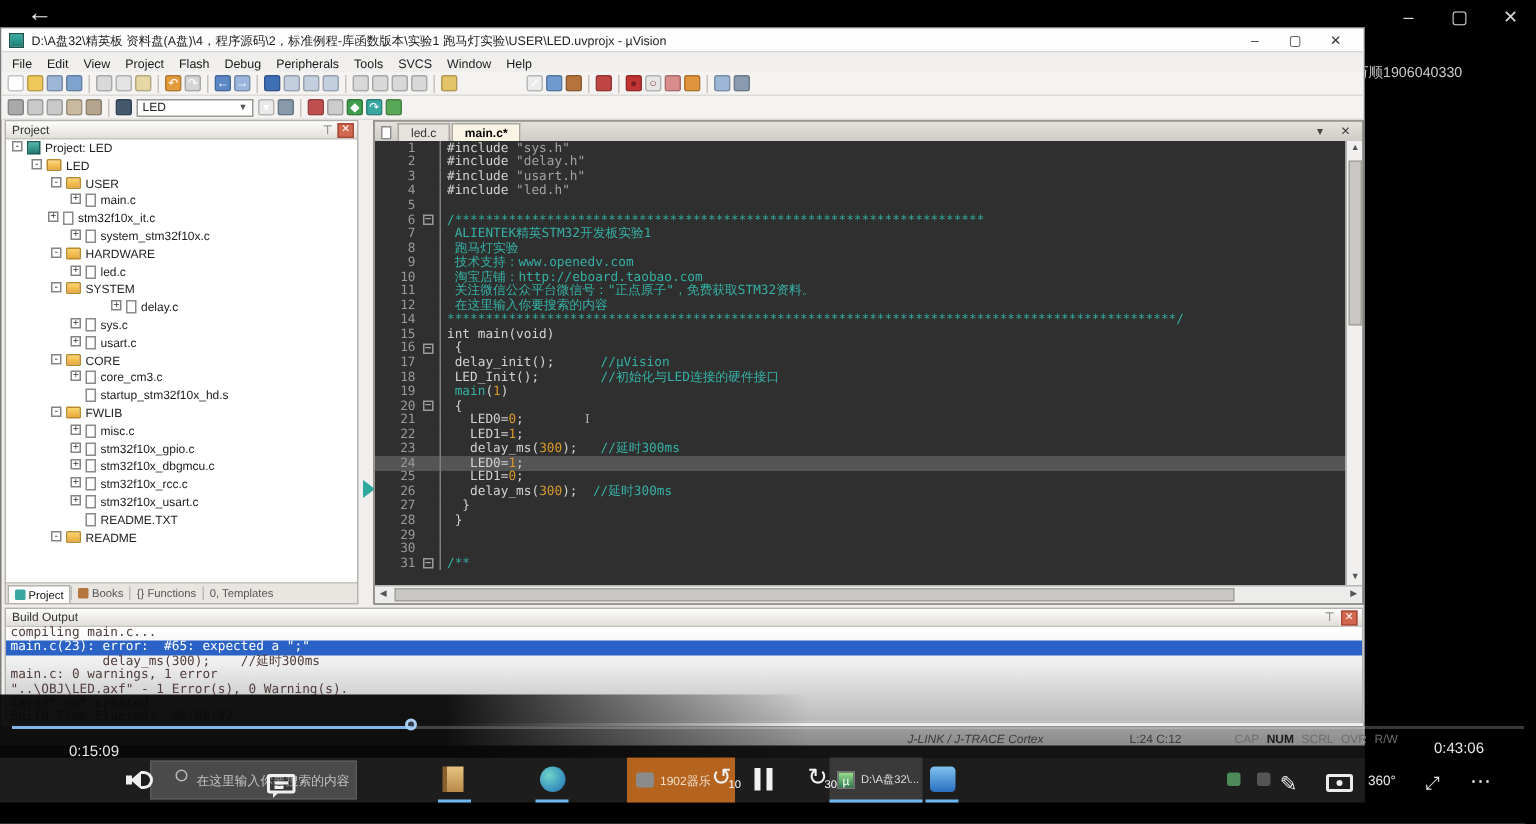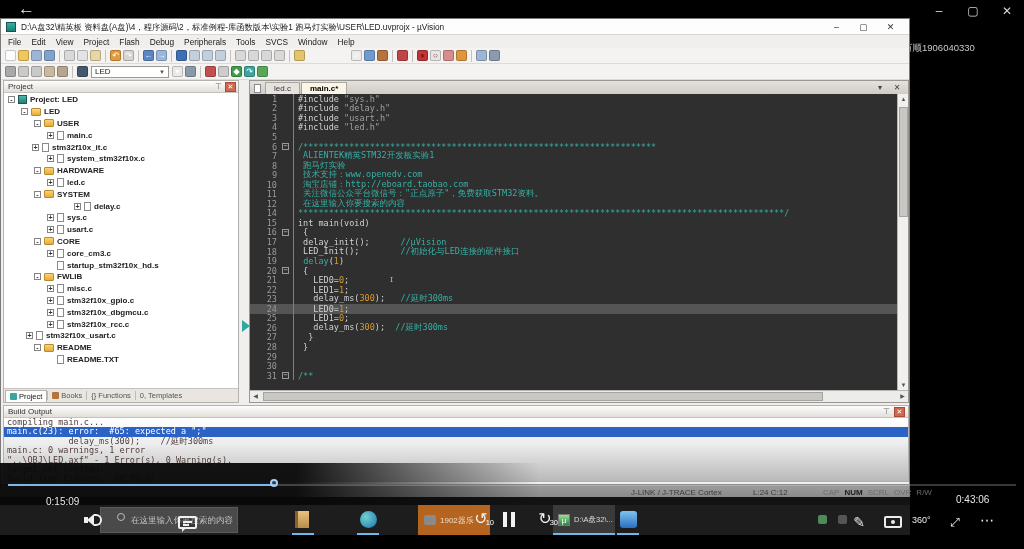--- a/index.html
+++ b/index.html
@@ -32,21 +32,21 @@
        display:inline-flex;align-items:center;justify-content:space-between;padding:0 3px;margin:0 2px;flex:none;}
 
   
   #project-panel{left:2px;top:61px;width:236px;height:323px;background:#fff;border:1px solid #b5b2ae;}
   .panel-hdr{height:12px;background:linear-gradient(#fdfdfd,#e2dfda);border-bottom:1px solid #c6c3bf;
        font-size:8px;color:#333;line-height:12px;padding-left:4px;position:relative;}
   .pin{position:absolute;top:2px;font-size:8px;color:#666;line-height:8px;}
   .xbox{position:absolute;top:1px;width:11px;height:10px;background:#d0674e;border:1px solid #a84c38;
        color:#fff;font-size:7px;line-height:8px;text-align:center;}
   #tree{position:absolute;top:13px;left:0;right:0;bottom:14px;overflow:hidden;}
-  .tree-row{height:11.8px;display:flex;align-items:center;font-size:8px;color:#222;white-space:nowrap;font-weight:bold;}
+  .tree-row{height:11.8px;display:flex;font-size:8px;color:#222;white-space:nowrap;}
   .expander{width:7px;height:7px;border:1px solid #848484;background:#fff;font-size:7px;line-height:5px;
        text-align:center;color:#333;margin-right:3px;flex:none;}
   .exp-empty{width:7px;height:7px;margin-right:3px;flex:none;border:none;background:transparent;}
   .ico{flex:none;margin-right:3px;}
   .ico-target{width:9px;height:9px;background:linear-gradient(#4db8ac,#267d74);border:1px solid #1a5c55;}
   .ico-group{width:10px;height:8px;background:linear-gradient(#ffd978,#e9a93d);border:1px solid #b98a2e;border-radius:1px;}
   .ico-folder{width:10px;height:8px;background:linear-gradient(#fbd56b,#e9a93d);border:1px solid #b98a2e;border-radius:1px;}
   .ico-file{width:7px;height:9px;background:#fff;border:1px solid #8a8a8a;}
   #ptabs{position:absolute;left:0;right:0;bottom:0;height:14px;background:#e9e6e1;border-top:1px solid #c6c3bf;
        display:flex;align-items:center;padding-left:1px;}
@@ -350,34 +350,34 @@
           <div class="tree-row" style="padding-left: 43px;">
             <span class="expander">+</span>
             <span class="ico ico-file"></span>
             <span>stm32f10x_dbgmcu.c</span>
           </div>
           <div class="tree-row" style="padding-left: 43px;">
             <span class="expander">+</span>
             <span class="ico ico-file"></span>
             <span>stm32f10x_rcc.c</span>
           </div>
-          <div class="tree-row" style="padding-left: 22px;">
+          <div class="tree-row" style="padding-left: 43px;">
             <span class="expander">+</span>
             <span class="ico ico-file"></span>
             <span>stm32f10x_usart.c</span>
+          </div>
+          <div class="tree-row" style="padding-left: 43px;">
+            <span class="exp-empty"></span>
+            <span class="ico ico-file"></span>
+            <span>README.TXT</span>
           </div>
           <div class="tree-row" style="padding-left: 30px;">
             <span class="expander">-</span>
             <span class="ico ico-folder"></span>
             <span>README</span>
-          </div>
-          <div class="tree-row" style="padding-left: 43px;">
-            <span class="exp-empty"></span>
-            <span class="ico ico-file"></span>
-            <span>README.TXT</span>
           </div>
         </div>
       <div id="ptabs">
           <span class="ptab active">
             <span class="ti" style="background: rgb(58, 166, 160);"></span>
             <span>Project</span>
           </span>
           <span class="ptab-sep"></span>
           <span class="ptab">
             <span class="ti" style="background: rgb(181, 116, 60);"></span>
@@ -417,21 +417,21 @@
           <div class="cl"><span class="ln">8</span><span class="fold"></span><span class="ct"><span class="tk-c"> 跑马灯实验</span></span></div>
           <div class="cl"><span class="ln">9</span><span class="fold"></span><span class="ct"><span class="tk-c"> 技术支持：www.openedv.com</span></span></div>
           <div class="cl"><span class="ln">10</span><span class="fold"></span><span class="ct"><span class="tk-c"> 淘宝店铺：http://eboard.taobao.com</span></span></div>
           <div class="cl"><span class="ln">11</span><span class="fold"></span><span class="ct"><span class="tk-c"> 关注微信公众平台微信号："正点原子"，免费获取STM32资料。</span></span></div>
           <div class="cl"><span class="ln">12</span><span class="fold"></span><span class="ct"><span class="tk-c"> 在这里输入你要搜索的内容</span></span></div>
           <div class="cl"><span class="ln">14</span><span class="fold"></span><span class="ct"><span class="tk-c">***********************************************************************************************/</span></span></div>
           <div class="cl"><span class="ln">15</span><span class="fold"></span><span class="ct"><span class="tk-d">int main(void)</span></span></div>
           <div class="cl"><span class="ln">16</span><span class="fold"><span class="fbox">−</span></span><span class="ct"><span class="tk-d"> {</span></span></div>
           <div class="cl"><span class="ln">17</span><span class="fold"></span><span class="ct"><span class="tk-d"> delay_init();</span><span class="tk-d">      </span><span class="tk-c">//µVision</span></span></div>
           <div class="cl"><span class="ln">18</span><span class="fold"></span><span class="ct"><span class="tk-d"> LED_Init();</span><span class="tk-d">        </span><span class="tk-c">//初始化与LED连接的硬件接口</span></span></div>
-          <div class="cl"><span class="ln">19</span><span class="fold"></span><span class="ct"><span class="tk-d"> </span><span class="tk-k">delay</span><span class="tk-d">(</span><span class="tk-n">1</span><span class="tk-d">)</span></span></div>
+          <div class="cl"><span class="ln">19</span><span class="fold"></span><span class="ct"><span class="tk-d"> </span><span class="tk-k">main</span><span class="tk-d">(</span><span class="tk-n">1</span><span class="tk-d">)</span></span></div>
           <div class="cl"><span class="ln">20</span><span class="fold"><span class="fbox">−</span></span><span class="ct"><span class="tk-d"> {</span></span></div>
           <div class="cl"><span class="ln">21</span><span class="fold"></span><span class="ct"><span class="tk-d">   LED0=</span><span class="tk-n">0</span><span class="tk-d">;</span><span class="ibeam" style="left: 96px;">I</span></span></div>
           <div class="cl"><span class="ln">22</span><span class="fold"></span><span class="ct"><span class="tk-d">   LED1=</span><span class="tk-n">1</span><span class="tk-d">;</span></span></div>
           <div class="cl"><span class="ln">23</span><span class="fold"></span><span class="ct"><span class="tk-d">   delay_ms(</span><span class="tk-n">300</span><span class="tk-d">);</span><span class="tk-d">   </span><span class="tk-c">//延时300ms</span></span></div>
           <div class="cl hl"><span class="ln">24</span><span class="fold"></span><span class="ct"><span class="tk-d">   LED0=</span><span class="tk-n">1</span><span class="tk-d">;</span></span></div>
           <div class="cl"><span class="ln">25</span><span class="fold"></span><span class="ct"><span class="tk-d">   LED1=</span><span class="tk-n">0</span><span class="tk-d">;</span></span></div>
           <div class="cl"><span class="ln">26</span><span class="fold"></span><span class="ct"><span class="tk-d">   delay_ms(</span><span class="tk-n">300</span><span class="tk-d">);</span><span class="tk-d">  </span><span class="tk-c">//延时300ms</span></span></div>
           <div class="cl"><span class="ln">27</span><span class="fold"></span><span class="ct"><span class="tk-d">  }</span></span></div>
           <div class="cl"><span class="ln">28</span><span class="fold"></span><span class="ct"><span class="tk-d"> }</span></span></div>
           <div class="cl"><span class="ln">29</span><span class="fold"></span><span class="ct"></span></div>
@@ -461,21 +461,21 @@
           <div class="bl bl-hl">main.c(23): error:  #65: expected a ";"</div>
           <div class="bl">            delay_ms(300);    //延时300ms</div>
           <div class="bl">main.c: 0 warnings, 1 error</div>
           <div class="bl">"..\OBJ\LED.axf" - 1 Error(s), 0 Warning(s).</div>
           <div class="bl">Target not created.</div>
           <div class="bl">Build Time Elapsed:  00:00:02</div>
         </div>
     </div>
 
     <div class="abs" id="statusbar">
-      <span class="abs" style="left:630px;top:3px;">J-LINK / J-TRACE Cortex</span>
+      <span class="abs" style="left:604px;top:3px;font-style:italic;">J-LINK / J-TRACE Cortex</span>
       <span class="abs" style="left:752px;top:3px;">L:24 C:12</span>
       <span class="abs" id="flags">
           <span class="flag">CAP</span>
           <span class="flag on">NUM</span>
           <span class="flag">SCRL</span>
           <span class="flag">OVR</span>
           <span class="flag">R/W</span>
         </span>
     </div>
   </div>

